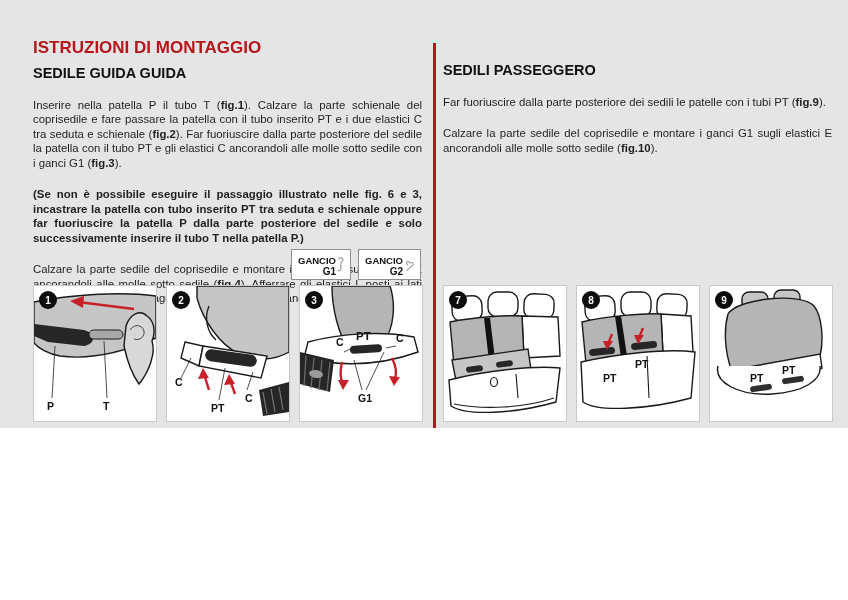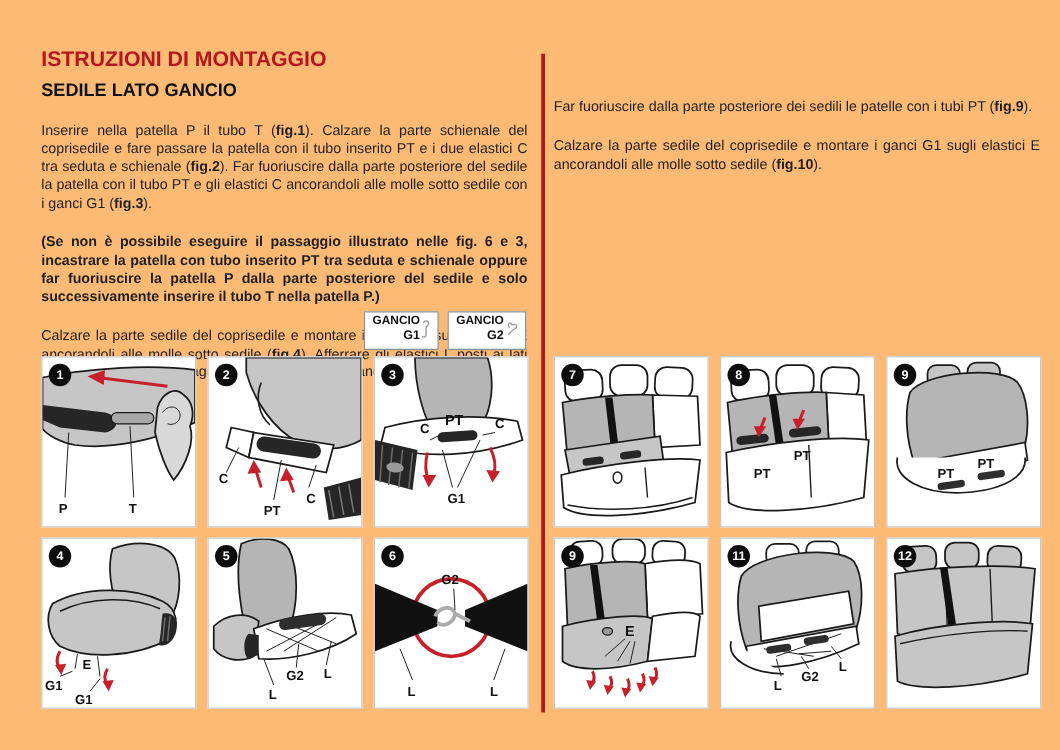--- a/index.html
+++ b/index.html
@@ -1,27 +1,27 @@
 <!DOCTYPE html>
 <html><head>
 <meta charset="utf-8">
 <style>
   html,body{margin:0;padding:0;background:#ffffff;}
-  #page{position:relative;width:848px;height:600px;background:#fdba74;overflow:hidden;
+  #page{position:relative;width:848px;height:428px;background:#e5e5e5;overflow:hidden;
         font-family:"Liberation Sans", sans-serif;color:#1f1f1f;}
   .textcol{position:absolute;width:389px;}
   h1{font-size:17px;font-weight:bold;color:#b5161d;margin:0 0 7px 0;letter-spacing:0;}
   h2{font-size:14.5px;font-weight:bold;color:#111;margin:0 0 8px 0;}
   p.instr{font-size:11.4px;line-height:14.45px;text-align:justify;margin:17px 0 5px 0;}
   p.instr b{font-weight:bold;}
   p.allbold{font-weight:bold;}
   #divider{position:absolute;left:433px;top:43px;width:3px;height:527px;background:#b5161d;}
   .hookbadge{position:absolute;height:31px;border:1.3px solid #8f8f8f;background:#fff;
-             box-sizing:border-box;display:flex;align-items:flex-start;justify-content:space-between;
-             padding:2px 5px 14px 6px;}
+             box-sizing:border-box;display:flex;align-items:flex-end;justify-content:space-between;
+             padding:2px 5px 2px 6px;}
   .hb-text{display:flex;flex-direction:column;align-items:flex-end;line-height:1;}
   .hb-name{font-size:9.5px;font-weight:bold;color:#111;}
   .hb-code{font-size:10px;font-weight:bold;color:#111;margin-top:2px;}
   .panel{position:absolute;width:122px;height:135px;background:#fff;border:1px solid #c9c9c9;
          box-sizing:content-box;}
   .panel svg{position:absolute;left:0;top:0;}
   .num{position:absolute;top:5px;left:5px;width:18px;height:18px;border-radius:50%;
        background:#0d0d0d;color:#fff;font-size:10px;font-weight:bold;
        display:flex;align-items:center;justify-content:center;}
   .lbl{font-family:"Liberation Sans", sans-serif;font-size:10.5px;font-weight:bold;fill:#111;}
@@ -33,21 +33,21 @@
   .red{stroke:#c8202a;stroke-width:2.4;fill:none;}
   .redf{fill:#c8202a;stroke:none;}
 </style>
 </head>
 <body>
 
 <div id="page">
 
   <div class="textcol" style="left:33px;top:38px;">
     <h1>ISTRUZIONI DI MONTAGGIO</h1>
-    <h2>SEDILE LATO GANCIO</h2>
+    <h2>SEDILE GUIDA GUIDA</h2>
     <p class="instr">Inserire nella patella P il tubo T (<b>fig.1</b>). Calzare la parte schienale del coprisedile e fare passare la patella con il tubo inserito PT e i due elastici C tra seduta e schienale (<b>fig.2</b>). Far fuoriuscire dalla parte posteriore del sedile la patella con il tubo PT e gli elastici C ancorandoli alle molle sotto sedile con i ganci G1 (<b>fig.3</b>).</p>
     <p class="instr allbold"><b>(Se non è possibile eseguire il passaggio illustrato nelle fig. 6 e 3, incastrare la patella con tubo inserito PT tra seduta e schienale oppure far fuoriuscire la patella P dalla parte posteriore del sedile e solo successivamente inserire il tubo T nella patella P.)</b></p>
     <p class="instr">Calzare la parte sedile del coprisedile e montare i ganci G1 sugli elastici E ancorandoli alle molle sotto sedile (<b>fig.4</b>). Afferrare gli elastici L posti ai lati del coprisedile (<b>fig.5</b>) e agganciarli tra loro con il gancio G2 come in <b>fig.6</b>.</p>
   </div>
 
   <div class="hookbadge" style="left:291px;top:249px;width:60px;">
     <div class="hb-text">
       <span class="hb-name">GANCIO</span>
       <span class="hb-code">G1</span>
     </div>
@@ -61,20 +61,21 @@
       <span class="hb-code">G2</span>
     </div>
     <svg width="20" height="22" viewBox="0 0 20 22">
       <path d="M8,10 C3,5 9,0 11,6 C17,3 20,9 13,12 L6,19" stroke="#9b9b9b" stroke-width="1.7" fill="none"></path>
     </svg>
   </div>
 
   <div id="divider"></div>
 
   <div class="textcol" style="left:443px;top:62px;">
+    <h2>SEDILI PASSEGGERO</h2>
     <p class="instr">Far fuoriuscire dalla parte posteriore dei sedili le patelle con i tubi PT (<b>fig.9</b>).</p>
     <p class="instr">Calzare la parte sedile del coprisedile e montare i ganci G1 sugli elastici E ancorandoli alle molle sotto sedile (<b>fig.10</b>).</p>
   </div>
 
   <div class="panel" style="left:33px;top:285px;">
     <svg width="122" height="135" viewBox="0 0 122 135">
       <path class="gray" d="M0,16 C35,9 85,5 122,10 L122,52 C90,66 55,74 26,70 C14,68 4,62 0,57 Z"></path>
       <path class="dark" d="M0,38 L50,44 C62,47 62,58 50,60 L14,56 L0,50 Z"></path>
       <rect x="55" y="44" width="34" height="9" rx="4.5" fill="#a8a8a8" stroke="#1a1a1a"></rect>
       <path class="outl" style="fill:#d8d8d8" d="M92,40 C96,28 106,23 113,30 C120,35 122,45 118,55 C122,67 115,86 105,98 C99,90 93,74 90,60 Z"></path>

